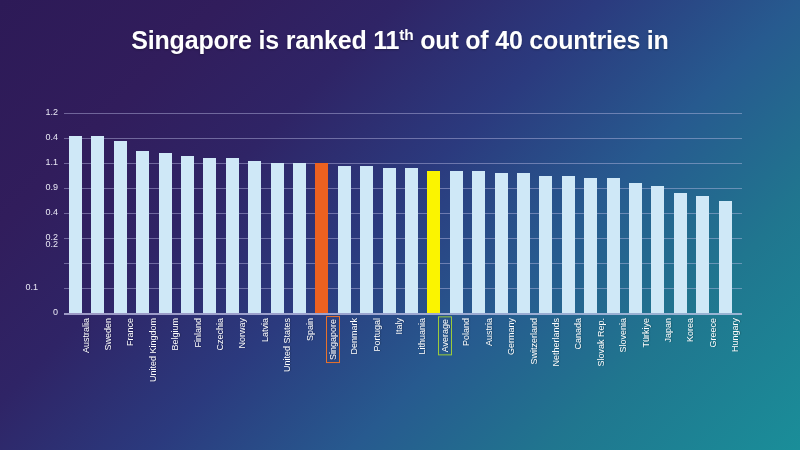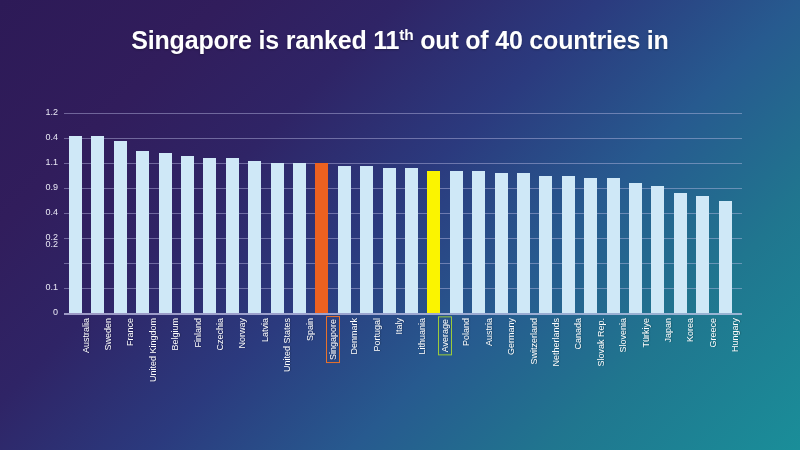--- a/index.html
+++ b/index.html
@@ -83,21 +83,21 @@
       <div class="ylab" style="top: 45px; right: 684px;">1.1</div>
       <div class="grid" style="top: 75px;"></div>
       <div class="ylab" style="top: 70px; right: 684px;">0.9</div>
       <div class="grid" style="top: 100px;"></div>
       <div class="ylab" style="top: 95px; right: 684px;">0.4</div>
       <div class="grid" style="top: 125px;"></div>
       <div class="ylab" style="top: 120px; right: 684px;">0.2</div>
       <div class="grid" style="top: 150px;"></div>
       <div class="ylab" style="top: 127px; right: 684px;">0.2</div>
       <div class="grid" style="top: 175px;"></div>
-      <div class="ylab" style="top: 170px; right: 684px;">0.1</div>
+      <div class="ylab" style="top: 170px; right: 704px;">0.1</div>
       <div class="grid base" style="top: 200px;"></div>
       <div class="ylab" style="top: 195px; right: 684px;">0</div>
       <div class="bar" title="Australia: 0.71" style="left: 5px; width: 13px; height: 177.5px;"></div>
       <div class="bar" title="Sweden: 0.71" style="left: 27.4px; width: 13px; height: 177.5px;"></div>
       <div class="bar" title="France: 0.69" style="left: 49.8px; width: 13px; height: 172.5px;"></div>
       <div class="bar" title="United Kingdom: 0.65" style="left: 72.2px; width: 13px; height: 162.5px;"></div>
       <div class="bar" title="Belgium: 0.64" style="left: 94.6px; width: 13px; height: 160px;"></div>
       <div class="bar" title="Finland: 0.63" style="left: 117px; width: 13px; height: 157.5px;"></div>
       <div class="bar" title="Czechia: 0.62" style="left: 139.4px; width: 13px; height: 155px;"></div>
       <div class="bar" title="Norway: 0.62" style="left: 161.8px; width: 13px; height: 155px;"></div>

